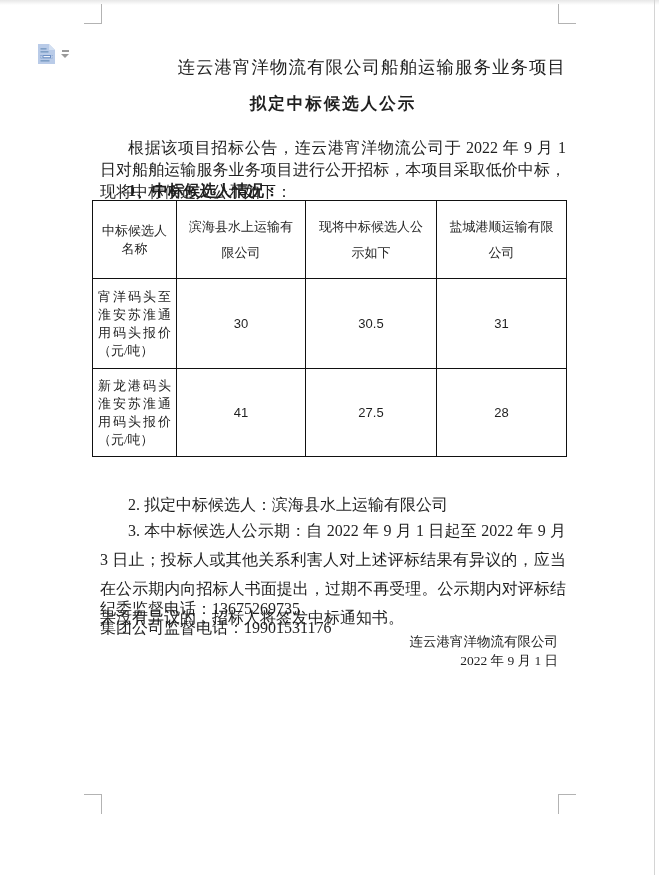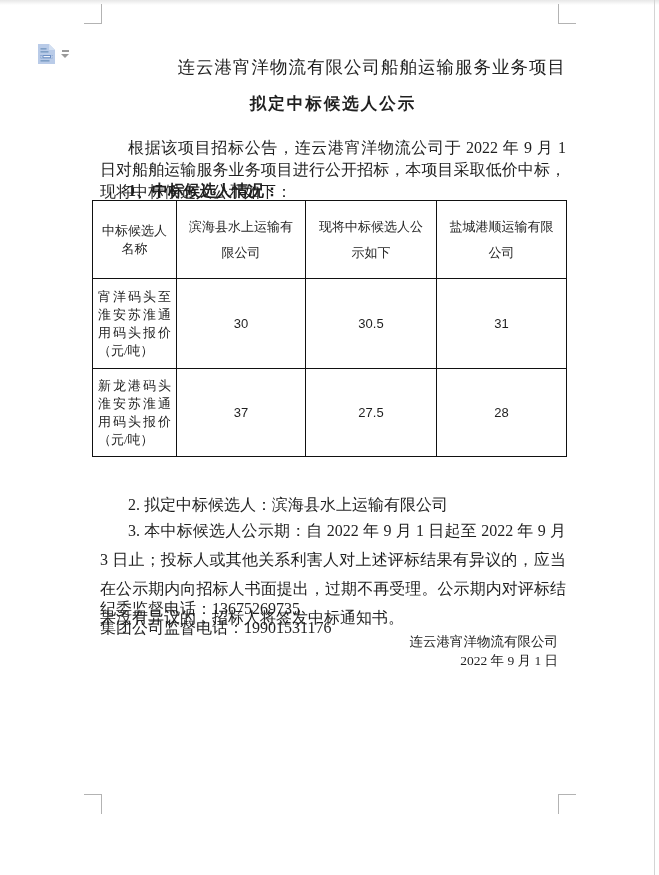--- a/index.html
+++ b/index.html
@@ -112,21 +112,21 @@
     <td class="name">盐城港顺运输有限公司</td>
   </tr>
   <tr class="r-p1">
     <td class="rowlabel">宵洋码头至淮安苏淮通用码头报价（元/吨）</td>
     <td class="num">30</td>
     <td class="num">30.5</td>
     <td class="num">31</td>
   </tr>
   <tr class="r-p2">
     <td class="rowlabel">新龙港码头淮安苏淮通用码头报价（元/吨）</td>
-    <td class="num">37</td>
+    <td class="num">41</td>
     <td class="num">27.5</td>
     <td class="num">28</td>
   </tr>
 </tbody>
   </table>
 
 <div class="abs para item2">2. 拟定中标候选人：滨海县水上运输有限公司</div>
 <div class="abs para item3">3. 本中标候选人公示期：自 2022 年 9 月 1 日起至 2022 年 9 月 3 日止；投标人或其他关系利害人对上述评标结果有异议的，应当在公示期内向招标人书面提出，过期不再受理。公示期内对评标结果没有异议的，招标人将签发中标通知书。</div>
 
 <div class="abs para phone phone1">纪委监督电话：13675269735</div>

